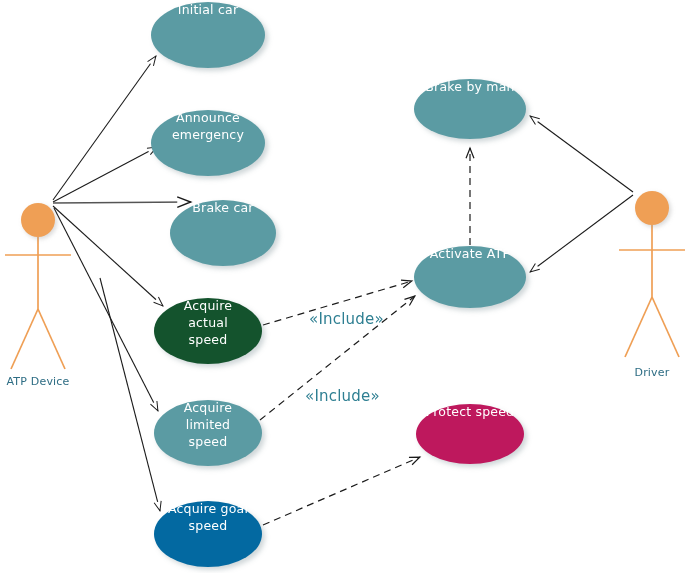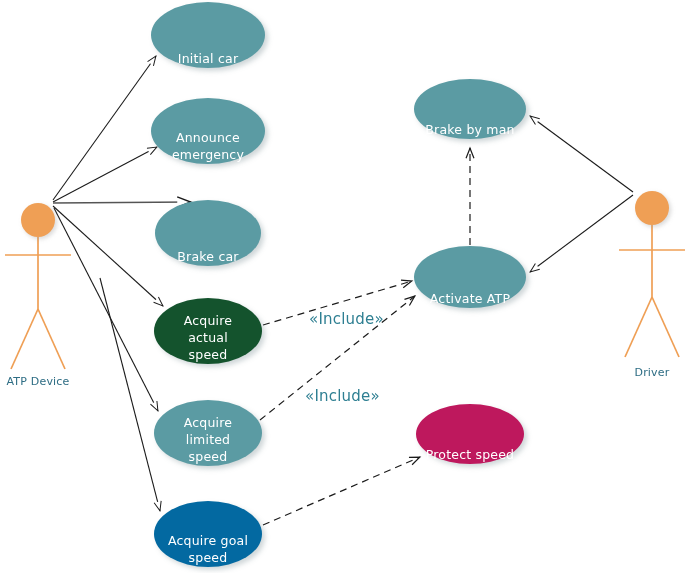--- a/index.html
+++ b/index.html
@@ -9,21 +9,21 @@
     font-family:"DejaVu Sans", sans-serif;
     overflow:hidden;
     position:relative;
   }
   #canvas{position:absolute;left:0;top:0;width:691px;height:573px;}
   .diagram{position:absolute;left:0;top:0;width:691px;height:573px;}
 
   
   .uc{
     position:absolute;
-    display:flex;align-items:flex-end;justify-content:center;
+    display:flex;align-items:flex-start;justify-content:center;
     text-align:center;
     border-radius:50%;
     color:#ffffff;
     font-size:12.5px;
     line-height:1.35;
     letter-spacing:.2px;
     box-shadow:3px 3px 5px rgba(120,140,145,.35);
     box-sizing:border-box;
     padding:0 8px;
   }
@@ -109,27 +109,27 @@
         <div class="lbl" style="left: 592px; top: 366px; color: rgb(46, 109, 132);">Driver</div>
       </div>
     </div>
 
   <div id="usecase-html">
       <div class="uc" style="left: 151px; top: 2px; width: 114px; height: 66px; background: rgb(91, 155, 163); color: rgb(255, 255, 255);">
         <div>
           <span>Initial car</span>
         </div>
       </div>
-      <div class="uc" style="left: 151px; top: 98px; width: 114px; height: 66px; background: rgb(91, 155, 163); color: rgb(255, 255, 255);">
+      <div class="uc" style="left: 151px; top: 110px; width: 114px; height: 66px; background: rgb(91, 155, 163); color: rgb(255, 255, 255);">
         <div>
           <span>Announce</span>
           <span>emergency</span>
         </div>
       </div>
-      <div class="uc" style="left: 155px; top: 200px; width: 106px; height: 66px; background: rgb(91, 155, 163); color: rgb(255, 255, 255);">
+      <div class="uc" style="left: 170px; top: 200px; width: 106px; height: 66px; background: rgb(91, 155, 163); color: rgb(255, 255, 255);">
         <div>
           <span>Brake car</span>
         </div>
       </div>
       <div class="uc" style="left: 154px; top: 298px; width: 108px; height: 66px; background: #14532d; color: rgb(255, 255, 255);">
         <div>
           <span>Acquire actual</span>
           <span>speed</span>
         </div>
       </div>

